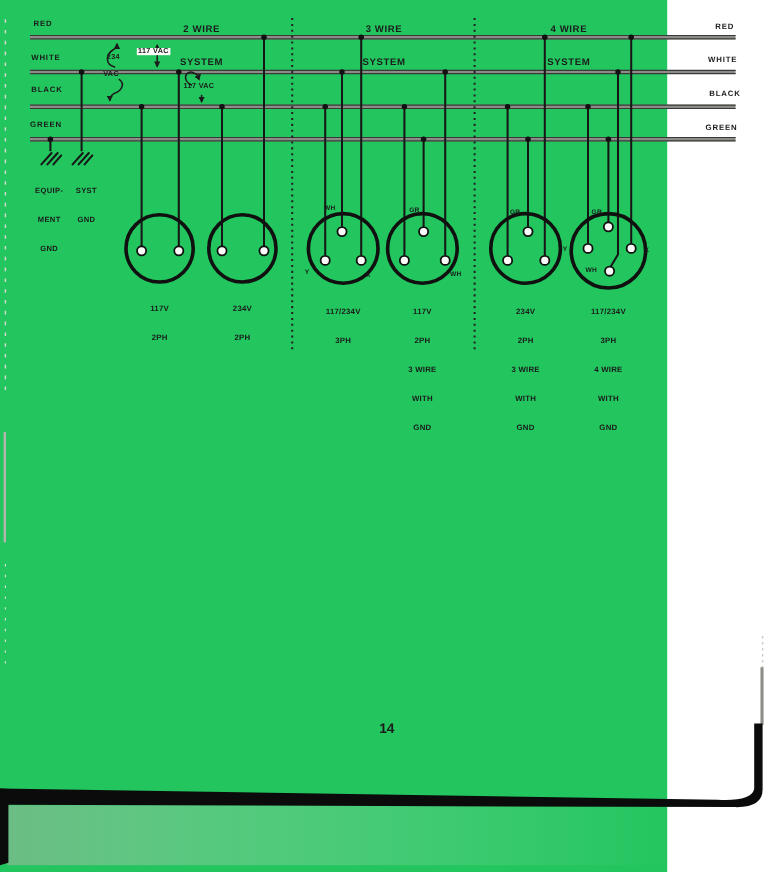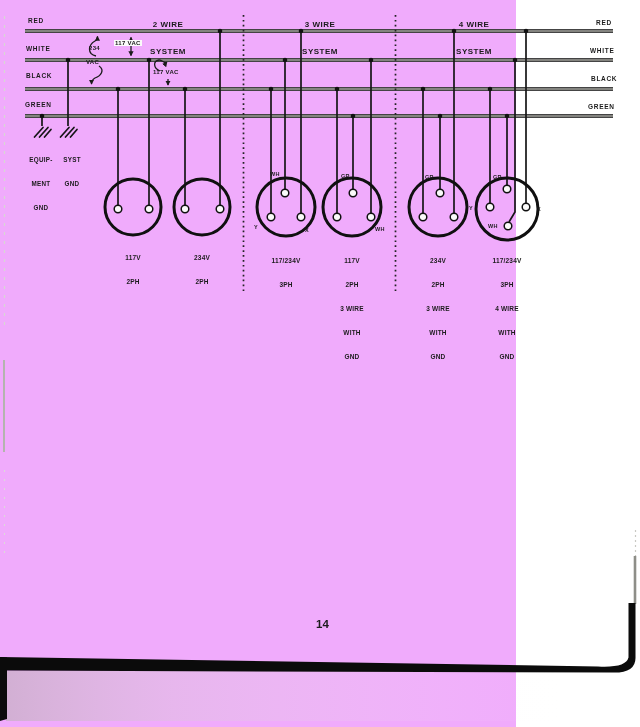--- a/index.html
+++ b/index.html
@@ -1,18 +1,18 @@
 <!DOCTYPE html>
 <html><head>
 <meta charset="utf-8">
 <style>
   html,body{margin:0;padding:0;}
   body{width:640px;height:727px;overflow:hidden;background:#ffffff;
        font-family:"Liberation Sans", sans-serif;}
-  #page{position:relative;width:516px;height:727px;background:#f0abfc;}
+  #page{position:relative;width:556px;height:727px;background:#22c55e;}
   svg{position:absolute;left:0;top:0;}
   .txt{position:absolute;color:#1b1b1b;white-space:pre;z-index:3;}
   .wire-label{font-size:6.5px;font-weight:bold;letter-spacing:.7px;}
   .header{font-size:8px;font-weight:bold;letter-spacing:.5px;line-height:9px;
           text-align:center;width:60px;}
   .gnd-label{font-size:6.3px;font-weight:bold;letter-spacing:.3px;line-height:8px;text-align:center;}
   .ann{font-size:6px;font-weight:bold;letter-spacing:.3px;background:#fbfbfa;padding:0 1px;}
   .prong-label{font-size:5.5px;font-weight:bold;letter-spacing:.2px;}
   .rec-label{font-size:6.5px;font-weight:bold;letter-spacing:.2px;line-height:8px;
              text-align:center;width:64px;}
@@ -241,15 +241,15 @@
   </div>
   <div class="txt rec-label" style="left:475px;top:241px;">
     <div>117/234V</div>
     <div>3PH</div>
     <div>4 WIRE</div>
     <div>WITH</div>
     <div>GND</div>
   </div>
 
 
-  <div class="txt pagenum" style="left:316px;top:618px;">14</div>
+  <div class="txt pagenum" style="left:316px;top:602px;">14</div>
 
 </div>
 
 </body></html>

